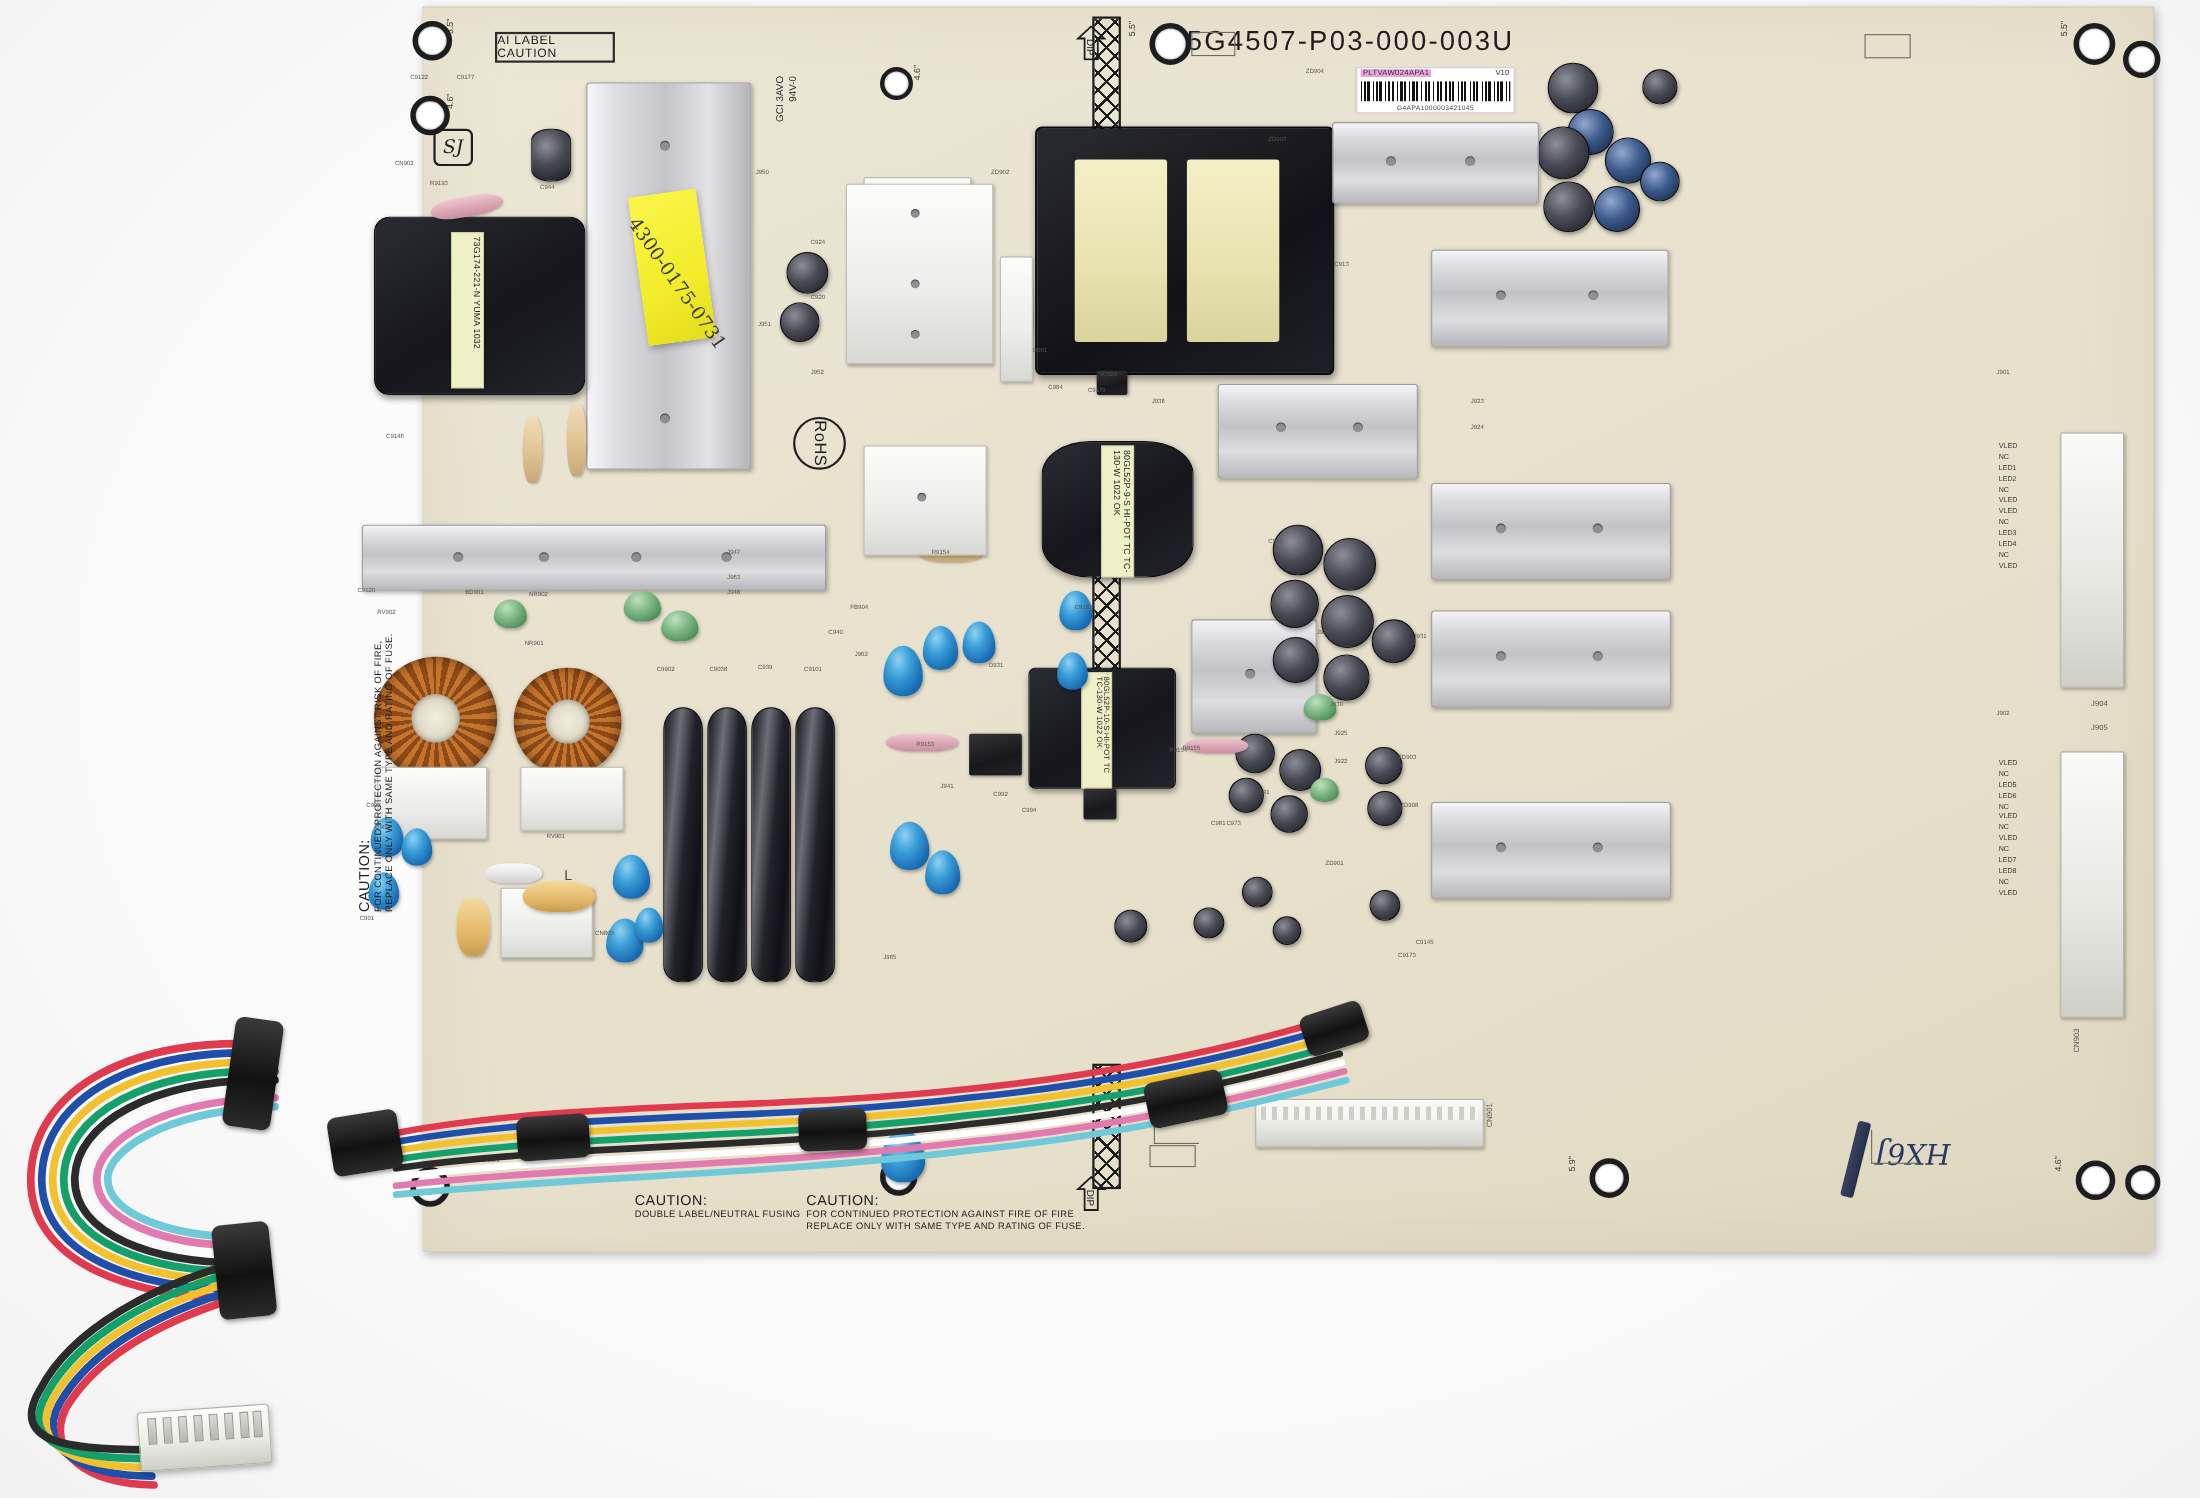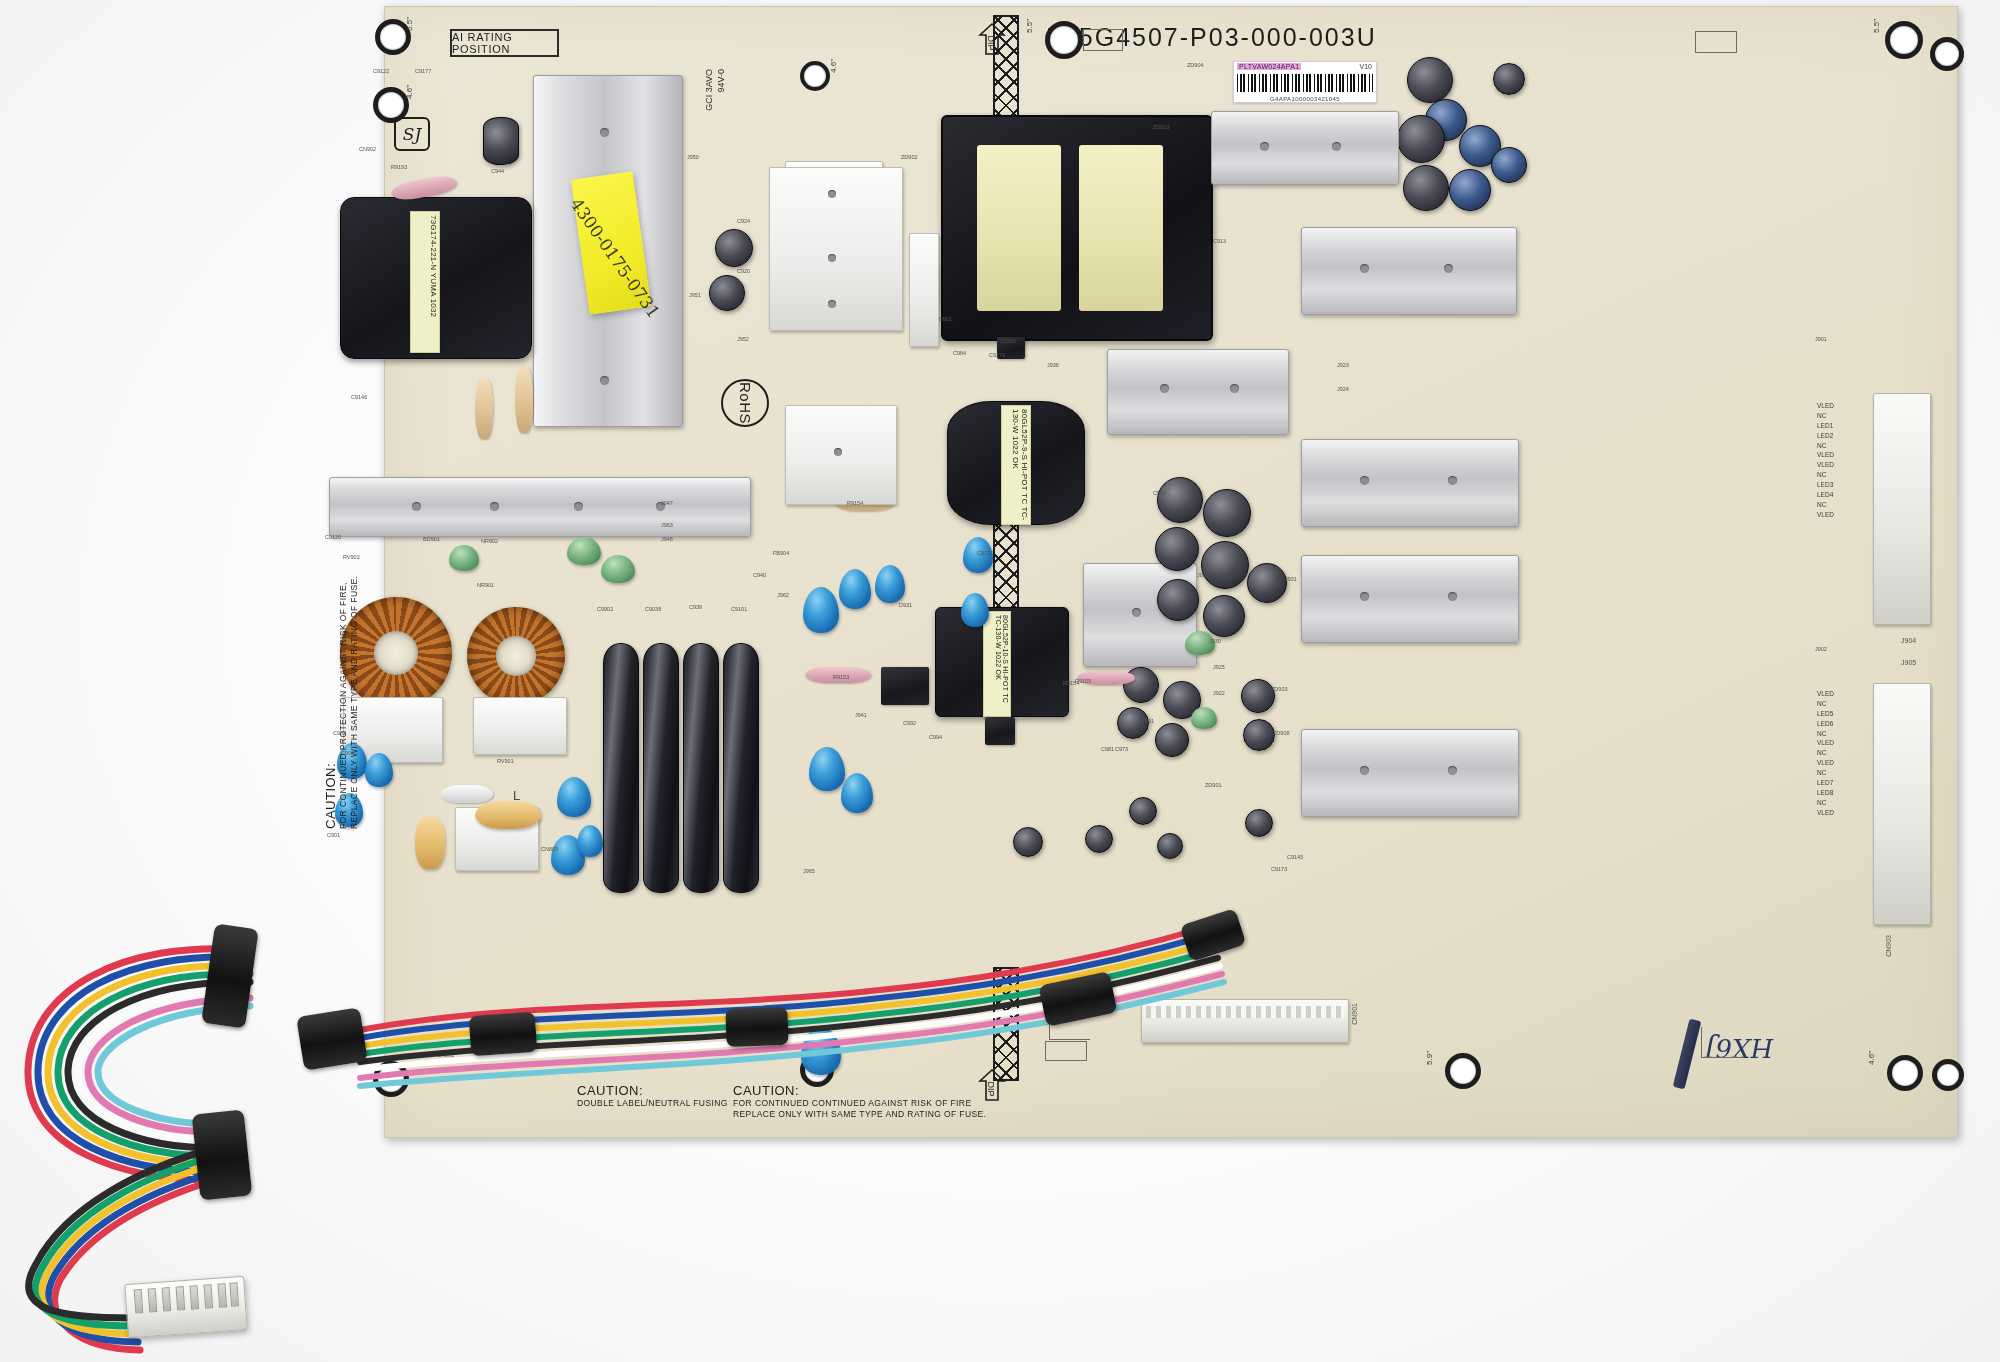--- a/index.html
+++ b/index.html
@@ -134,21 +134,21 @@
 </style>
 </head>
 <body>
 
 <div id="photo">
 
   <div id="pcb">
 
     <div class="silk" style="left:662px;top:17px;font-size:25px;letter-spacing:2px;color:#1d1d1d;">715G4507-P03-000-003U</div>
 
-    <div class="label-ai" style="left:65px;top:22px;width:105px;height:24px;">AI RATING POSITION</div>
+    <div class="label-ai" style="left:65px;top:22px;width:105px;height:24px;">AI LABEL CAUTION</div>
 
     <div class="barcode" style="left:848px;top:54px;width:142px;height:40px;">
       <div class="bcname">PLTVAW024APA1</div>
       <div class="bcver">V10</div>
       <div class="bars"></div>
       <div class="bcnum">G4APA1000003421045</div>
     </div>
 
     <div class="rohs" style="left:336px;top:372px;width:44px;height:44px;">
       <span>RoHS</span>
@@ -408,21 +408,21 @@
            background:repeating-linear-gradient(90deg,#cfcfc8 0 5px,#f6f6f2 5px 10px);"></div>
     </div>
     <div class="silk ttiny" style="left:966px;top:996px;writing-mode:vertical-rl;transform:rotate(180deg);font-size:7px;">CN901</div>
 
     <div class="caution" style="left:192px;top:1076px;">
       <div class="hdr">CAUTION:</div>
       <div class="bdy">DOUBLE LABEL/NEUTRAL FUSING</div>
     </div>
     <div class="caution" style="left:348px;top:1076px;">
       <div class="hdr">CAUTION:</div>
-      <div class="bdy">FOR CONTINUED CONTINUED AGAINST RISK OF FIRE</div>
+      <div class="bdy">FOR CONTINUED PROTECTION AGAINST FIRE OF FIRE</div>
       <div class="bdy">REPLACE ONLY WITH SAME TYPE AND RATING OF FUSE.</div>
     </div>
 
     <div class="caution vert" style="left:-62px;top:492px;height:330px;">
       <div class="hdr">CAUTION:</div>
       <div class="bdy">FOR CONTINUED PROTECTION AGAINST RISK OF FIRE,</div>
       <div class="bdy">REPLACE ONLY WITH SAME TYPE AND RATING OF FUSE.</div>
     </div>
 
     <div class="smear" style="left:1296px;top:1012px;width:12px;height:70px;"></div>

